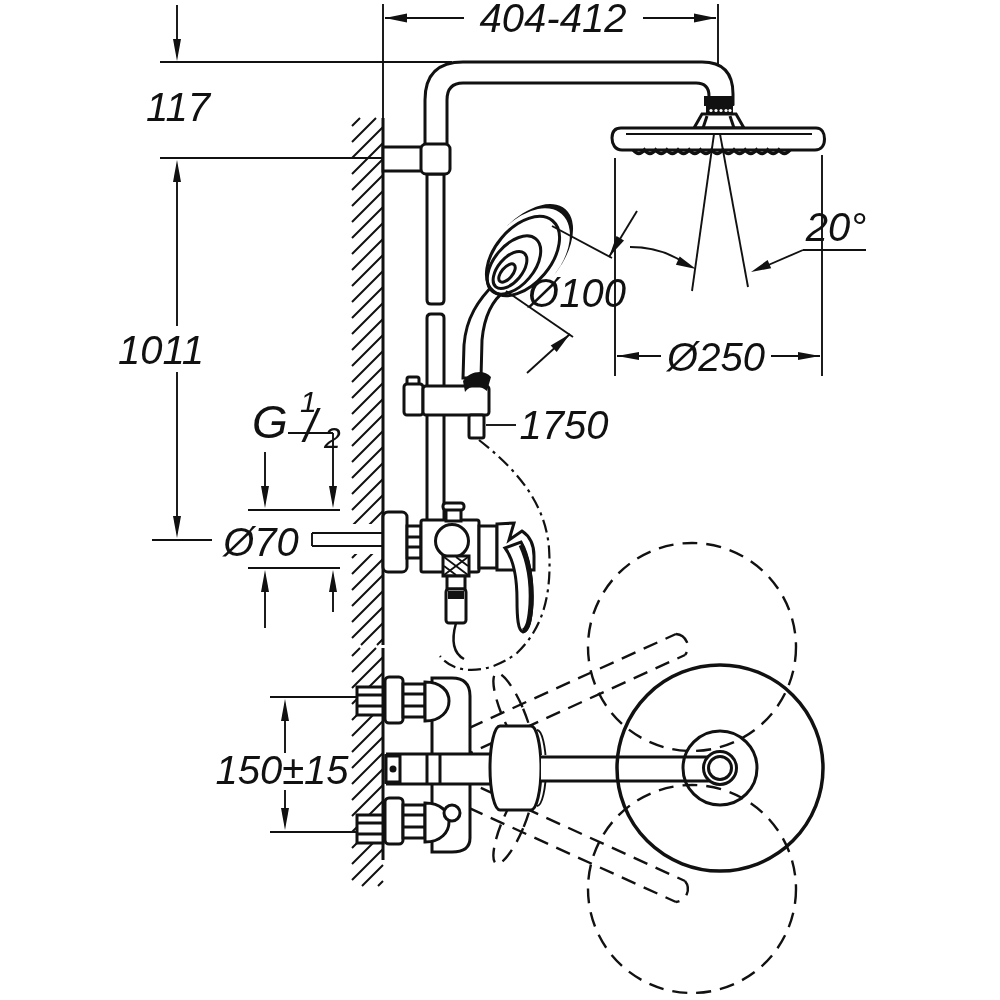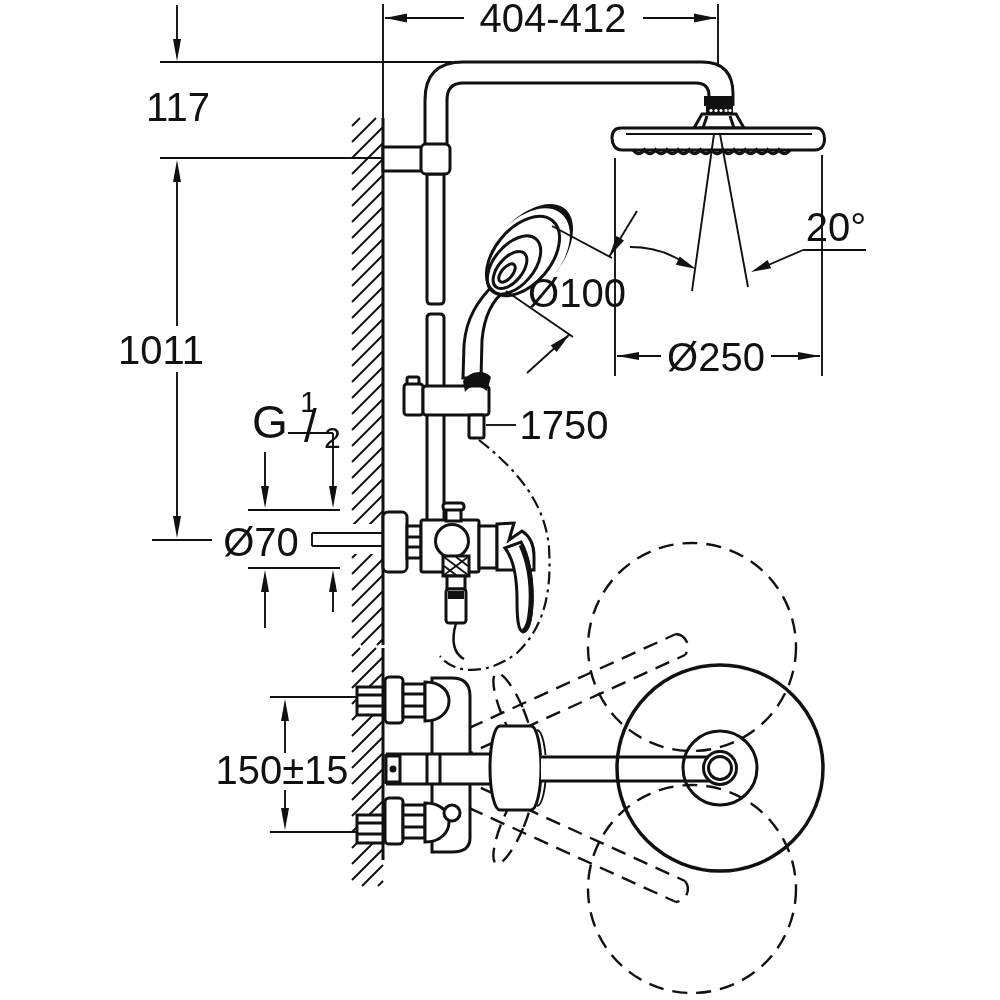--- a/index.html
+++ b/index.html
@@ -1,16 +1,16 @@
 <!DOCTYPE html>
 <html><head>
 <meta charset="utf-8">
 <style>
   html,body{margin:0;padding:0;background:#fff;}
-  .page{width:1000px;height:1000px;position:relative;background:#fff;overflow:hidden;}
+  .page{width:1000px;height:1000px;position:relative;background:#fff;overflow:hidden;font-style:italic;}
   svg{position:absolute;left:0;top:0;}
   .dim-text{font-family:"Liberation Sans","DejaVu Sans",sans-serif;fill:#111;font-size:40px;}
   .dim-text-sm{font-family:"Liberation Sans","DejaVu Sans",sans-serif;fill:#111;}
   .outline{stroke:#111;stroke-width:3;fill:none;}
   .outline-f{stroke:#111;stroke-width:3;fill:#fff;}
   .thin{stroke:#111;stroke-width:1.9;fill:none;}
   .arrow{fill:#111;stroke:none;}
   .dark{fill:#111;stroke:none;}
   .dashed{stroke:#111;stroke-width:2.4;fill:none;stroke-dasharray:15 9;}
   .phantom{stroke:#111;stroke-width:2.2;fill:none;stroke-dasharray:13 5 3 5;}

